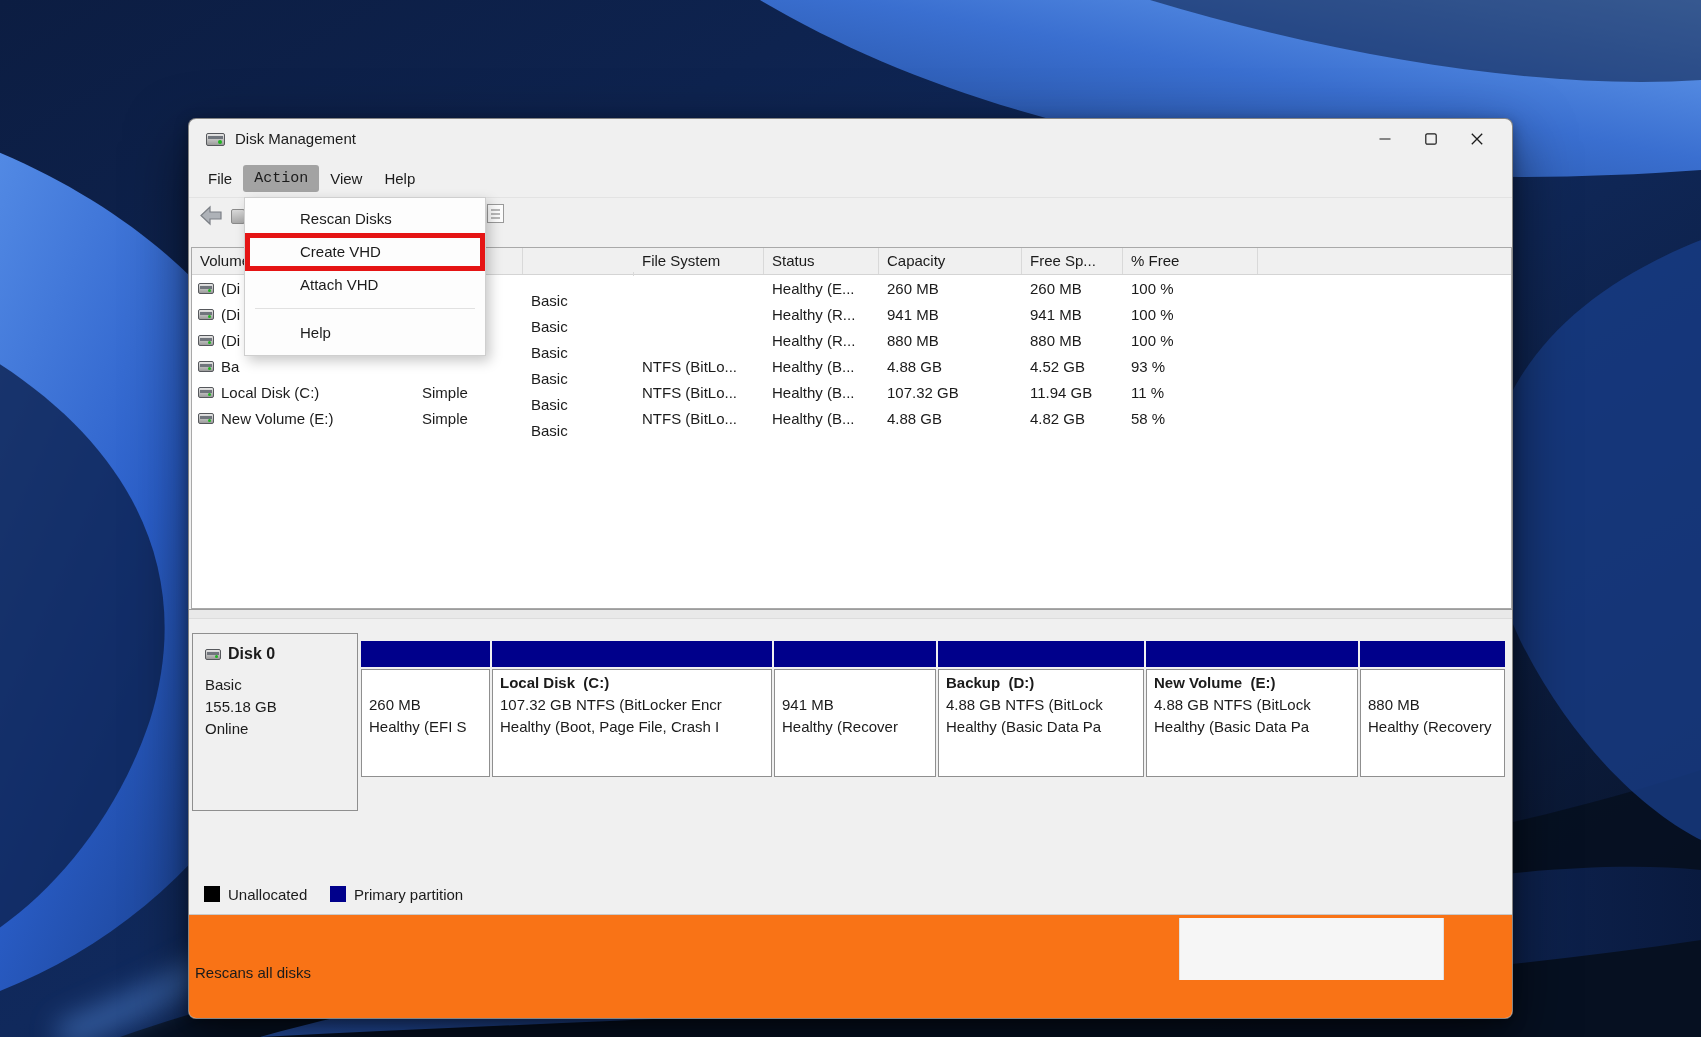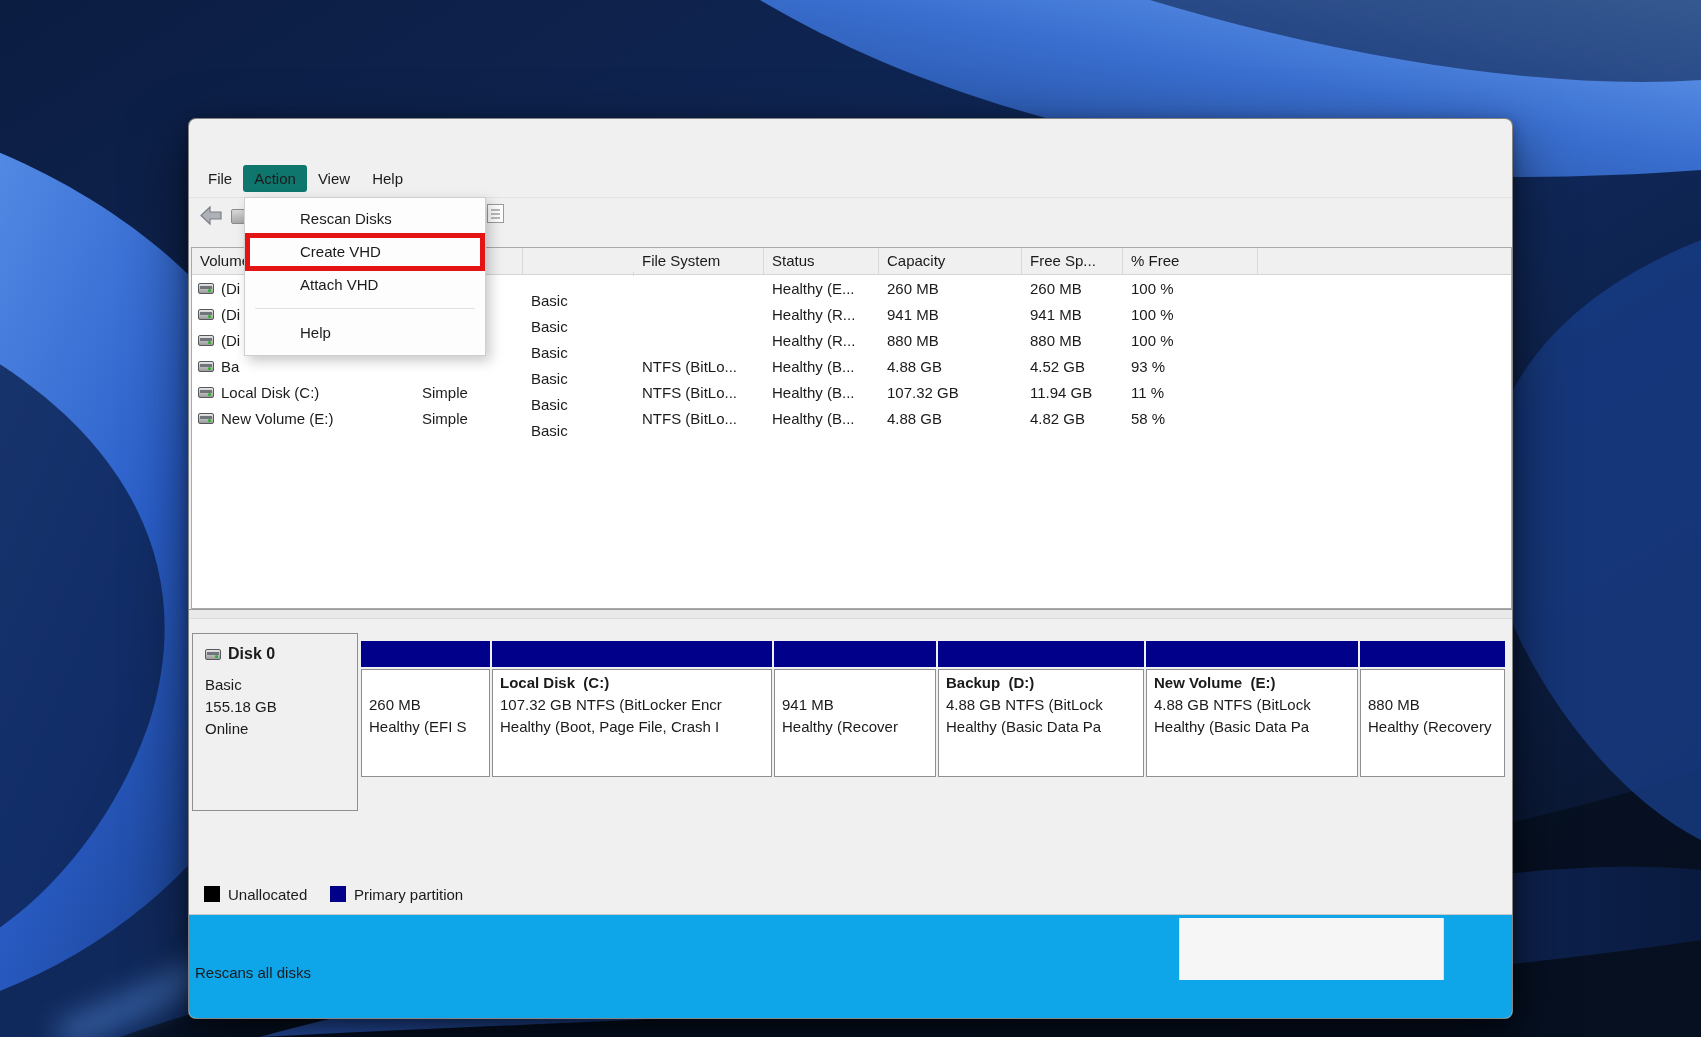--- a/index.html
+++ b/index.html
@@ -25,21 +25,21 @@
   .drive-glyph { display:inline-block; width:19px; height:13px; background:linear-gradient(#e6e6e6,#9b9b9b);
     border:1px solid #56585c; border-radius:2px; position:relative; }
   .drive-glyph::before { content:""; position:absolute; left:1px; right:1px; top:2px; height:3px; background:#70757c; }
   .drive-glyph::after { content:""; position:absolute; right:2px; bottom:1px; width:4px; height:4px; background:#1fb51f; border-radius:50%; }
   .drive-glyph.small { width:16px; height:11px; }
   .drive-glyph.small::after { width:3px; height:3px; }
 
   
   .menubar { position:absolute; left:0; top:40px; right:0; height:38px; padding-left:8px; display:flex; align-items:center; font-size:15px; }
   .menu-item { padding:5px 11px; border-radius:3px; }
-  .menu-item.active { background:#0f766e; }
+  .menu-item.active { background:#a3a3a3;font-family:Liberation Mono, monospace; }
 
   
   .toolbar { position:absolute; left:0; top:78px; right:0; height:50px; border-top:1px solid #e3e3e3; }
   .tb-back { position:absolute; left:8px; top:5px; }
   .tb-partial { position:absolute; left:42px; top:11px; width:14px; height:15px; background:linear-gradient(#d8d8d8,#a8a8a8); border:1px solid #8a8a8a; border-radius:2px; }
   .tb-doc { position:absolute; left:298px; top:6px; width:17px; height:19px; background:#fdfdfd; border:1px solid #9a9a9a; }
   .tb-doc::before { content:""; position:absolute; left:3px; top:4px; right:3px; height:2px; background:#b9b9b9; box-shadow:0 4px 0 #b9b9b9, 0 8px 0 #b9b9b9; }
 
   
   .list-pane { position:absolute; left:2px; top:128px; width:1321px; height:362px; background:#fff; border:1px solid #a9a9a9; }
@@ -69,21 +69,21 @@
 
   
   .legend { position:absolute; left:1px; top:758px; right:0; height:37px; font-size:15px; }
   .swatch { position:absolute; top:9px; width:16px; height:16px; }
   .swatch.black { left:14px; background:#000; }
   .swatch.navy { left:140px; background:#00008b; }
   .legend-label { position:absolute; top:9px; white-space:nowrap; }
   .ll-1 { left:38px; } .ll-2 { left:164px; }
 
   
-  .statusbar { position:absolute; left:0; top:795px; right:0; bottom:0; border-top:1px solid #c9c9c9; background:#0ea5e9; }
+  .statusbar { position:absolute; left:0; top:795px; right:0; bottom:0; border-top:1px solid #c9c9c9; background:#f97316; }
   .status-text { position:absolute; left:6px; top:49px; font-size:15px; }
   .status-band { position:absolute; left:990px; top:3px; width:265px; height:62px; background:#f6f6f6; border-left:1px solid #e0e0e0; border-right:1px solid #e0e0e0; }
 
   
   .dropdown { position:absolute; left:55px; top:78px; width:242px; background:#fdfdfd; border:1px solid #cfcfcf;
     box-shadow:4px 5px 12px rgba(0,0,0,.22); z-index:50; padding:4px 0 6px 0; }
   .dd-item { height:33px; line-height:33px; padding-left:55px; font-size:15px; white-space:nowrap; }
   .dd-sep { height:1px; background:#e1e1e1; margin:7px 10px; }
 
   
@@ -123,20 +123,41 @@
   <path d="M-60,130 C240,230 380,470 300,690 C240,850 100,970 -60,1010 Z" fill="url(#wpL)"></path>
   <path d="M-60,330 C120,420 200,560 150,720 C110,840 20,930 -60,960 Z" fill="#0d2250" opacity="0.8"></path>
   <path d="M120,1037 C560,880 1150,950 1701,770 L1701,1037 Z" fill="#071021" opacity="0.92"></path>
   <path d="M260,1037 C640,930 980,980 1340,900 C1460,875 1600,860 1701,870 L1701,940 C1300,1000 800,1010 260,1037 Z" fill="url(#wpB)" opacity="0.85"></path>
   <path d="M60,1037 C300,940 420,840 470,700" stroke="#5d96ea" stroke-width="26" fill="none" opacity="0.5" filter="url(#soft)"></path>
   <path d="M1701,240 C1500,320 1440,470 1520,640 C1580,760 1660,820 1701,840 Z" fill="#183c86" opacity="0.8"></path>
 </svg>
 
 <div class="window">
 
+  <div class="titlebar">
+    <span class="app-icon drive-glyph"></span>
+    <span class="title">Disk Management</span>
+    <div class="win-controls">
+      <div class="wc">
+        <svg width="12" height="12" viewBox="0 0 12 12">
+            <line x1="0.5" y1="6" x2="11.5" y2="6" stroke="#1b1b1b" stroke-width="1.2"></line>
+          </svg>
+      </div>
+      <div class="wc">
+        <svg width="12" height="12" viewBox="0 0 12 12">
+            <rect x="0.8" y="0.8" width="10.4" height="10.4" rx="1.5" fill="none" stroke="#1b1b1b" stroke-width="1.2"></rect>
+          </svg>
+      </div>
+      <div class="wc">
+        <svg width="12" height="12" viewBox="0 0 12 12">
+            <path d="M0.8,0.8 L11.2,11.2 M11.2,0.8 L0.8,11.2" stroke="#1b1b1b" stroke-width="1.3"></path>
+          </svg>
+      </div>
+    </div>
+  </div>
 
   <div class="menubar">
     <span class="menu-item">File</span>
     <span class="menu-item active">Action</span>
     <span class="menu-item">View</span>
     <span class="menu-item">Help</span>
   </div>
 
   <div class="toolbar">
     <span class="tb-back">

